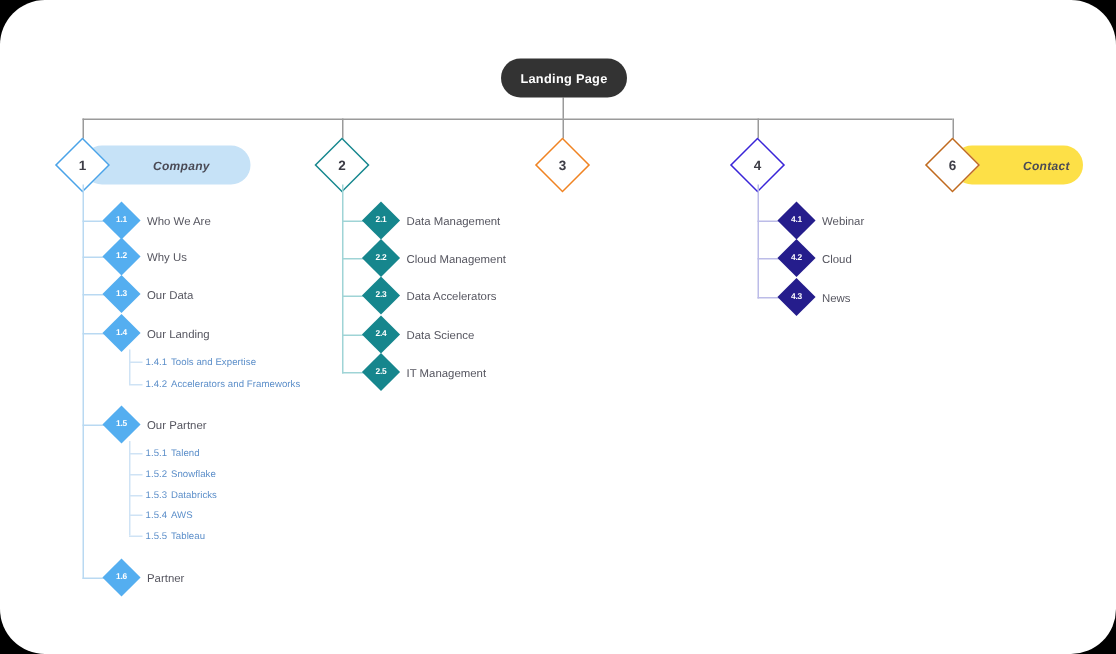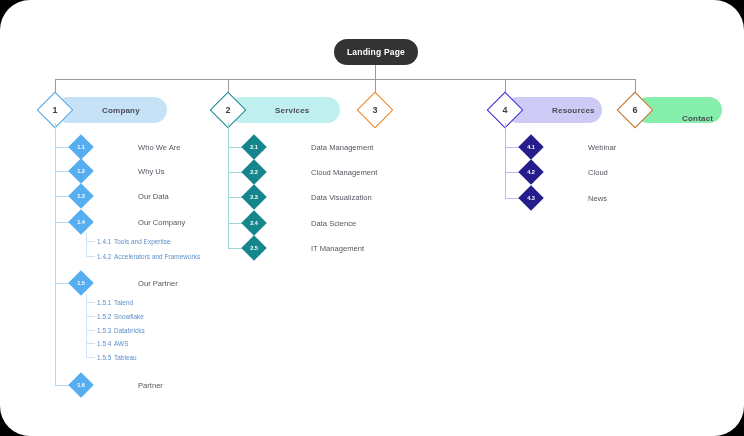--- a/index.html
+++ b/index.html
@@ -77,20 +77,21 @@
     height: 26px;
   }
   .top-pill {
     position: absolute;
     left: 13px;
     top: 0;
     height: 26px;
     border-radius: 13px;
     display: flex;
     align-items: center;
+    font-style: italic;
   }
   .top-pill-label {
     margin-left: 47px;
     font-size: 8px;
     font-weight: bold;
     color: #4a4a55;
     letter-spacing: 0.2px;
     white-space: nowrap;
   }
   .top-diamond {
@@ -148,21 +149,20 @@
   .sub-label {
     position: absolute;
     left: 26px;
     top: 0;
     height: 18px;
     display: flex;
     align-items: center;
     font-size: 7.6px;
     color: #55555f;
     white-space: nowrap;
-    margin-left: 40px;
   }
 
   
   .leaf-item {
     position: absolute;
     height: 12px;
     display: flex;
     align-items: center;
     font-size: 6.4px;
     color: #5b8ec9;
@@ -190,42 +190,36 @@
 
   <div class="top-node" style="left:42px; width:125px;">
     <div class="top-pill" style="width:112px; background:#c6e2f7;">
       <span class="top-pill-label">Company</span>
     </div>
     <div class="top-diamond" style="border-color:#4aa3e8;"></div>
     <div class="top-diamond-num">1</div>
   </div>
 
   <div class="top-node" style="left:215px; width:125px;">
-    <div class="top-pill" style="width:112px; background:#bff0ef;">
-      <span class="top-pill-label">Services</span>
-    </div>
     <div class="top-diamond" style="border-color:#18888f;"></div>
     <div class="top-diamond-num">2</div>
   </div>
 
   <div class="top-node" style="left:362px; width:110px;">
     <div class="top-diamond" style="border-color:#f08322;"></div>
     <div class="top-diamond-num">3</div>
   </div>
 
   <div class="top-node" style="left:492px; width:110px;">
-    <div class="top-pill" style="width:97px; background:#cdcbf5;">
-      <span class="top-pill-label">Resources</span>
-    </div>
     <div class="top-diamond" style="border-color:#3a25d8;"></div>
     <div class="top-diamond-num">4</div>
   </div>
 
   <div class="top-node" style="left:622px; width:100px;">
-    <div class="top-pill" style="width:87px; background:#86efac;align-items:flex-end;">
+    <div class="top-pill" style="width:87px; background:#fde047;">
       <span class="top-pill-label">Contact</span>
     </div>
     <div class="top-diamond" style="border-color:#c06a1e;"></div>
     <div class="top-diamond-num">6</div>
   </div>
 
   <div class="rail-v" style="left:55px; top:123px; height:263px;"></div>
 
   <div class="rail-h" style="left:55px; top:147px; width:17px;"></div>
   <div class="rail-h" style="left:55px; top:171px; width:17px;"></div>
@@ -248,21 +242,21 @@
 
   <div class="sub-node" style="left:72px; top:187px;">
     <div class="sub-diamond" style="background:#54aef0;"></div>
     <div class="sub-diamond-num">1.3</div>
     <div class="sub-label">Our Data</div>
   </div>
 
   <div class="sub-node" style="left:72px; top:213px;">
     <div class="sub-diamond" style="background:#54aef0;"></div>
     <div class="sub-diamond-num">1.4</div>
-    <div class="sub-label">Our Company</div>
+    <div class="sub-label">Our Landing</div>
   </div>
 
   <div class="rail-v pale" style="left:86px; top:233px; height:23px;"></div>
   <div class="rail-h pale" style="left:86px; top:241px; width:9px;"></div>
   <div class="rail-h pale" style="left:86px; top:256px; width:9px;"></div>
 
   <div class="leaf-item" style="left:97px; top:235px;">
     <span>1.4.1</span>
     <span style="width:2.5px;"></span>
     <span>Tools and Expertise</span>
@@ -331,21 +325,21 @@
     <div class="sub-label">Data Management</div>
   </div>
   <div class="sub-node" style="left:245px; top:163px;">
     <div class="sub-diamond" style="background:#16868d;"></div>
     <div class="sub-diamond-num">2.2</div>
     <div class="sub-label">Cloud Management</div>
   </div>
   <div class="sub-node" style="left:245px; top:188px;">
     <div class="sub-diamond" style="background:#16868d;"></div>
     <div class="sub-diamond-num">2.3</div>
-    <div class="sub-label">Data Visualization</div>
+    <div class="sub-label">Data Accelerators</div>
   </div>
   <div class="sub-node" style="left:245px; top:214px;">
     <div class="sub-diamond" style="background:#16868d;"></div>
     <div class="sub-diamond-num">2.4</div>
     <div class="sub-label">Data Science</div>
   </div>
   <div class="sub-node" style="left:245px; top:239px;">
     <div class="sub-diamond" style="background:#16868d;"></div>
     <div class="sub-diamond-num">2.5</div>
     <div class="sub-label">IT Management</div>

